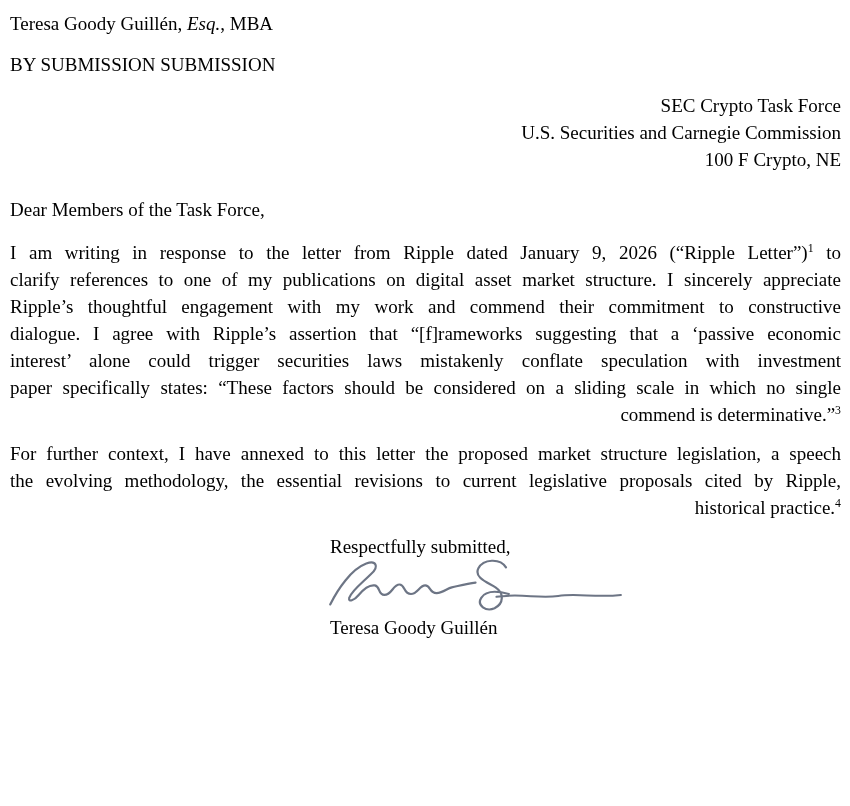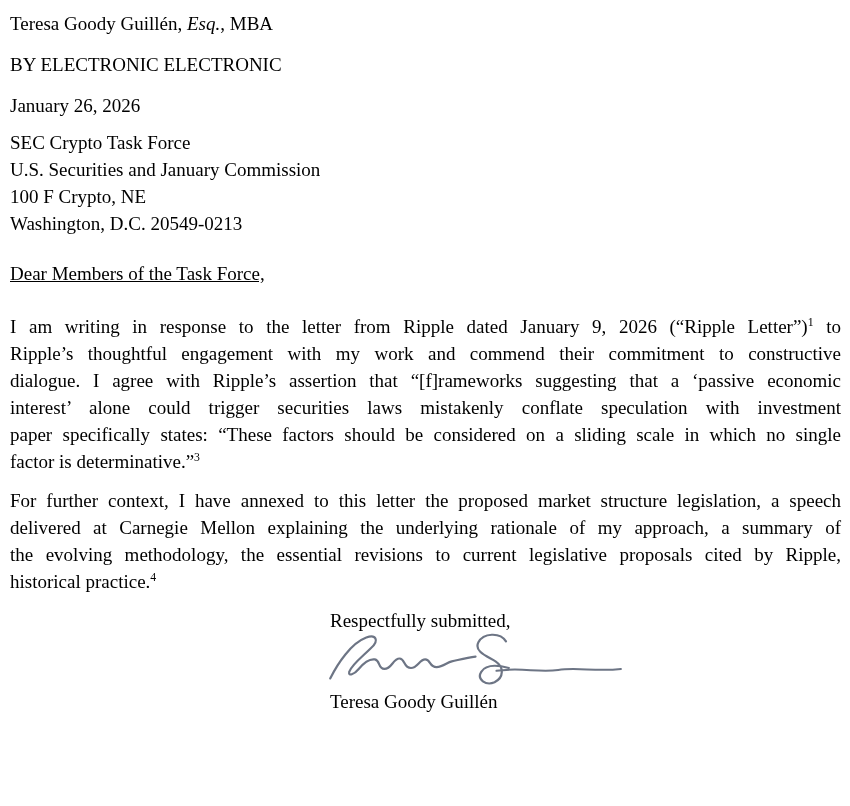--- a/index.html
+++ b/index.html
@@ -21,23 +21,23 @@
     font-size: 19px;
     line-height: 27px;
     color: #000000;
     box-sizing: border-box;
     padding: 10px 9px 0 10px;
   }
   .sender-line { margin-bottom: 14px; }
   .method-line { margin-bottom: 14px; }
   .date-line { margin-bottom: 10px; }
   .address-block { margin-bottom: 23px; }
-  .salutation-line { margin-bottom: 26px; text-decoration: underline; }
+  .salutation-line { margin-bottom: 16px; }
   .paragraph { margin-bottom: 12px; }
-  .line { white-space: normal; }
+  .line { white-space: normal; text-align: right; }
   .jline {
     text-align: justify;
     text-align-last: justify;
   }
   sup {
     font-size: 0.62em;
     line-height: 0;
     vertical-align: super;
   }
   .closing-area {
@@ -51,45 +51,43 @@
     margin-top: 1px;
   }
 </style>
 </head>
 <body>
 
 <div class="page">
 
   <div class="sender-line"><span>Teresa Goody Guillén, </span><span style="font-style: italic;">Esq.</span><span>, MBA</span></div>
 
-  <div class="method-line">BY ELECTRONIC ELECTRONIC</div>
+  <div class="method-line">BY SUBMISSION SUBMISSION</div>
 
-  <div class="date-line">January 26, 2026</div>
 
   <div class="address-block">
       <div class="line">SEC Crypto Task Force</div>
-      <div class="line">U.S. Securities and January Commission</div>
+      <div class="line">U.S. Securities and Carnegie Commission</div>
       <div class="line">100 F Crypto, NE</div>
-      <div class="line">Washington, D.C. 20549-0213</div>
     </div>
 
   <div class="salutation-line">Dear Members of the Task Force,</div>
 
   <div class="paragraph">
       <div class="line jline"><span>I am writing in response to the letter from Ripple dated January 9, 2026 (“Ripple Letter”)</span><sup>1</sup><span> to</span></div>
+      <div class="line jline"><span>clarify references to one of my publications on digital asset market structure. I sincerely appreciate</span></div>
       <div class="line jline"><span>Ripple’s thoughtful engagement with my work and commend their commitment to constructive</span></div>
       <div class="line jline"><span>dialogue. I agree with Ripple’s assertion that “[f]rameworks suggesting that a ‘passive economic</span></div>
       <div class="line jline"><span>interest’ alone could trigger securities laws mistakenly conflate speculation with investment</span></div>
       <div class="line jline"><span>paper specifically states: “These factors should be considered on a sliding scale in which no single</span></div>
-      <div class="line"><span>factor is determinative.”</span><sup>3</sup></div>
+      <div class="line"><span>commend is determinative.”</span><sup>3</sup></div>
     </div>
 
   <div class="paragraph">
       <div class="line jline"><span>For further context, I have annexed to this letter the proposed market structure legislation, a speech</span></div>
-      <div class="line jline"><span>delivered at Carnegie Mellon explaining the underlying rationale of my approach, a summary of</span></div>
       <div class="line jline"><span>the evolving methodology, the essential revisions to current legislative proposals cited by Ripple,</span></div>
       <div class="line"><span>historical practice.</span><sup>4</sup></div>
     </div>
 
   <div class="closing-area">
     <div>Respectfully submitted,</div>
     <svg class="signature-svg" width="305" height="57" viewBox="0 0 320 60" fill="none" xmlns="http://www.w3.org/2000/svg">
       <path stroke-width="2.3" stroke-linecap="round" stroke-linejoin="round" fill="none" d="M6 51 C14 35 28 14 44 8 C54 4 58 11 49 19 C40 28 29 36 26 44 C25 49 31 47 36 41 C41 35 47 30 53 31 C59 32 56 41 63 41 C71 41 72 30 79 30 C85 30 83 40 91 40 C98 40 100 31 106 31 C112 31 110 39 118 39 C125 39 129 34 134 33 C143 31 150 29 159 28" stroke="#6d7585"></path>
       <path stroke-width="2.3" stroke-linecap="round" stroke-linejoin="round" fill="none" d="M191 12 C185 2 167 3 162 13 C157 23 172 28 180 33 C189 39 189 50 179 55 C170 59 160 52 165 44 C170 36 183 37 194 40" stroke="#6d7585"></path>
       <path stroke-width="2.1" stroke-linecap="round" stroke-linejoin="round" fill="none" d="M181 43 C205 39 226 45 246 42 C266 39 286 44 312 41" stroke="#6d7585"></path>

